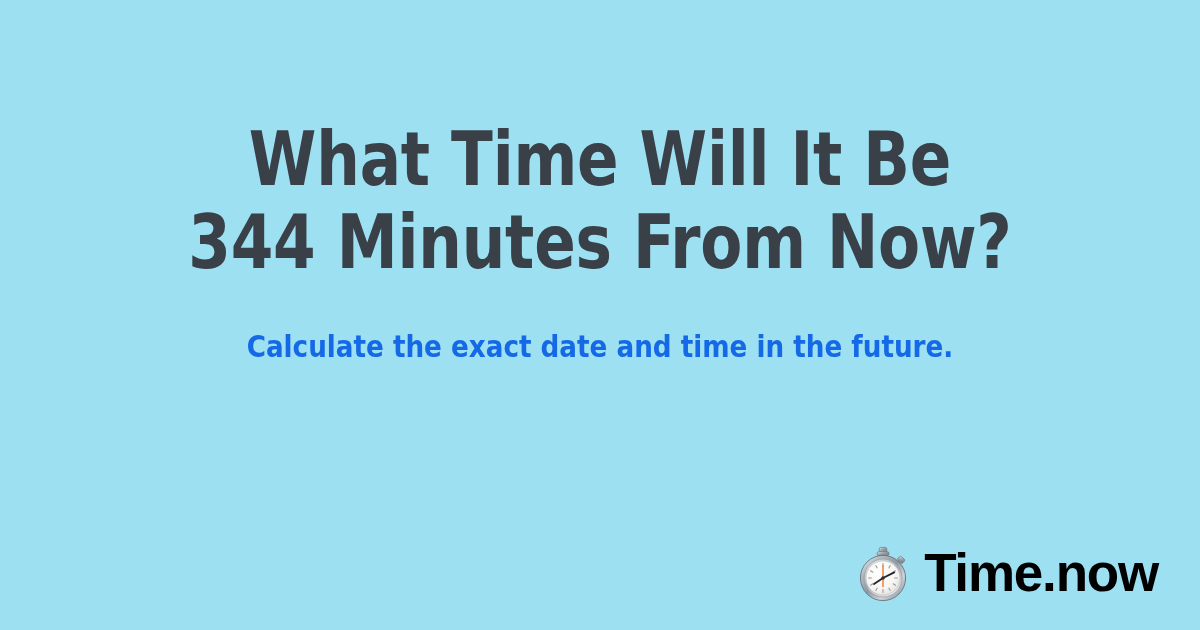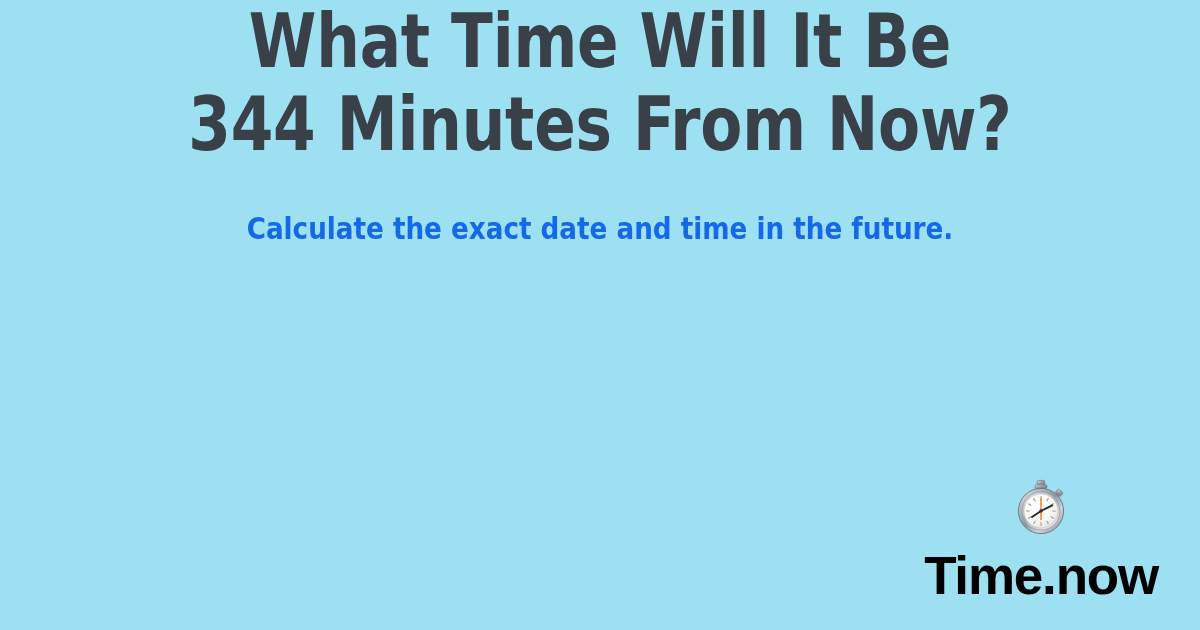--- a/index.html
+++ b/index.html
@@ -26,20 +26,21 @@
   #hero {
     position: absolute;
     left: 0;
     top: 0;
     width: 1200px;
     height: 505px;
     display: flex;
     flex-direction: column;
     align-items: center;
     justify-content: flex-start;
+    padding-top: 118px;
     box-sizing: border-box;
   }
 
   #headline {
     margin: 0;
     padding: 0;
     width: 1060px;
     text-align: center;
     color: #3a4048;
     font-family: "Liberation Sans Narrow", "DejaVu Sans Condensed", "Liberation Sans", sans-serif;
@@ -72,23 +73,21 @@
     transform-origin: center top;
     white-space: nowrap;
   }
 
   
   #brand {
     position: absolute;
     right: 42px;
     bottom: 28px;
     display: flex;
-    align-items: center;
     gap: 14px;
-    flex-direction: column;
   }
   #brand-name {
     color: #000000;
     font-family: "Liberation Sans", sans-serif;
     font-weight: 700;
     font-size: 53px;
     line-height: 1;
     letter-spacing: -1.2px;
     white-space: nowrap;
   }

